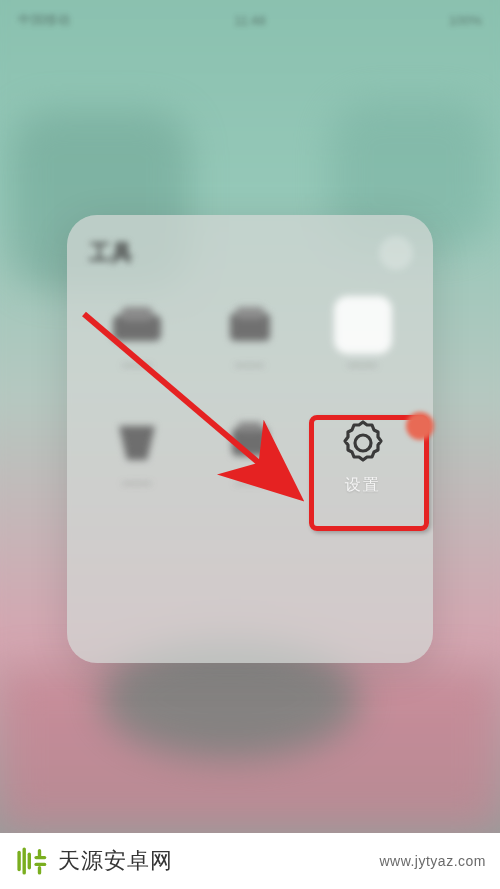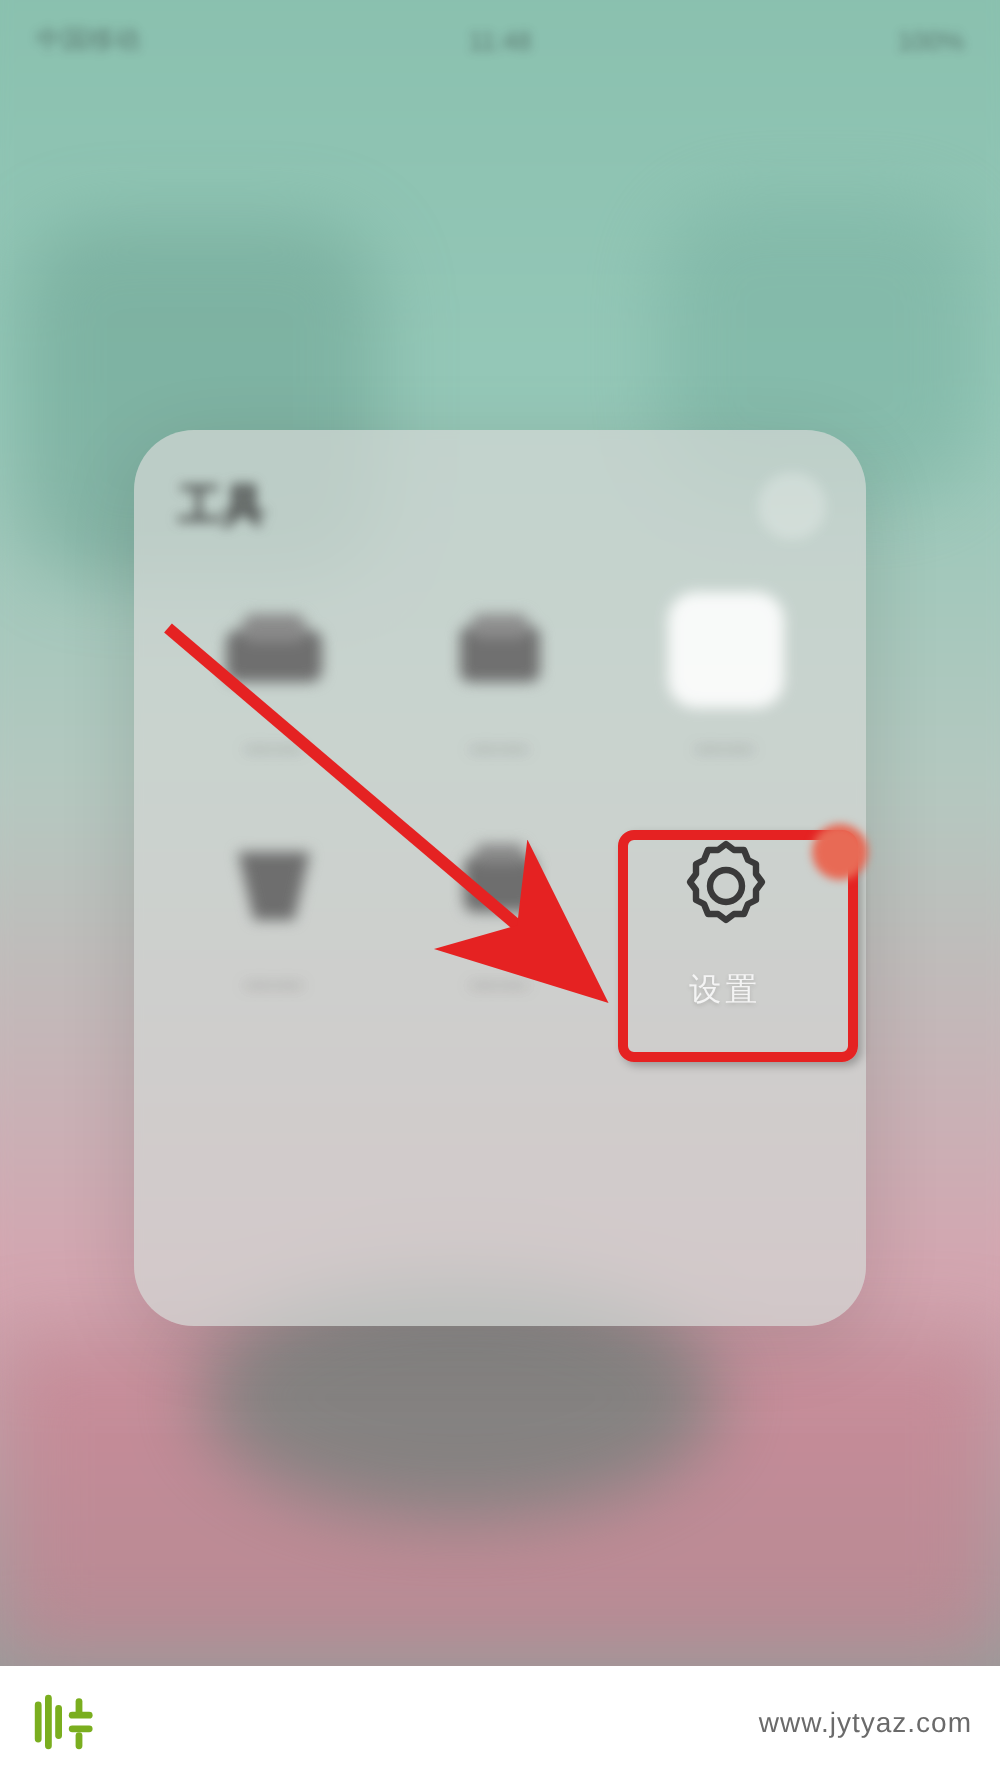--- a/index.html
+++ b/index.html
@@ -76,21 +76,20 @@
     .app-icon {
       width: 64px; height: 64px;
       display: flex; align-items: center; justify-content: center;
       margin-top: 2px;
     }
     .app-icon-rounded {
       width: 58px; height: 58px; border-radius: 14px;
       background: rgba(255,255,255,.88);
     }
     .app-label {
-      margin-top: 10px;
       font-size: 14px;
       color: #525252;
       letter-spacing: 1px;
       font-family: Liberation Serif, serif;
     }
     .app-label.clear {
       color: #f4f4f4;
       font-size: 16px;
       letter-spacing: 2px;
       text-shadow: 0 1px 2px rgba(0,0,0,.15);
@@ -251,14 +250,15 @@
     <g fill="#7aae1f">
       <rect x="4" y="8" width="4" height="24" rx="2"></rect>
       <rect x="10" y="4" width="4" height="32" rx="2"></rect>
       <rect x="16" y="10" width="4" height="20" rx="2"></rect>
       <rect x="24" y="14" width="14" height="4" rx="2"></rect>
       <rect x="24" y="22" width="14" height="4" rx="2"></rect>
       <rect x="28" y="6" width="4" height="10" rx="2"></rect>
       <rect x="28" y="26" width="4" height="10" rx="2"></rect>
     </g>
   </svg>
+  <span class="wm-name">天源安卓网</span>
   <span class="wm-url">www.jytyaz.com</span>
 </div>
 
 </body></html>

